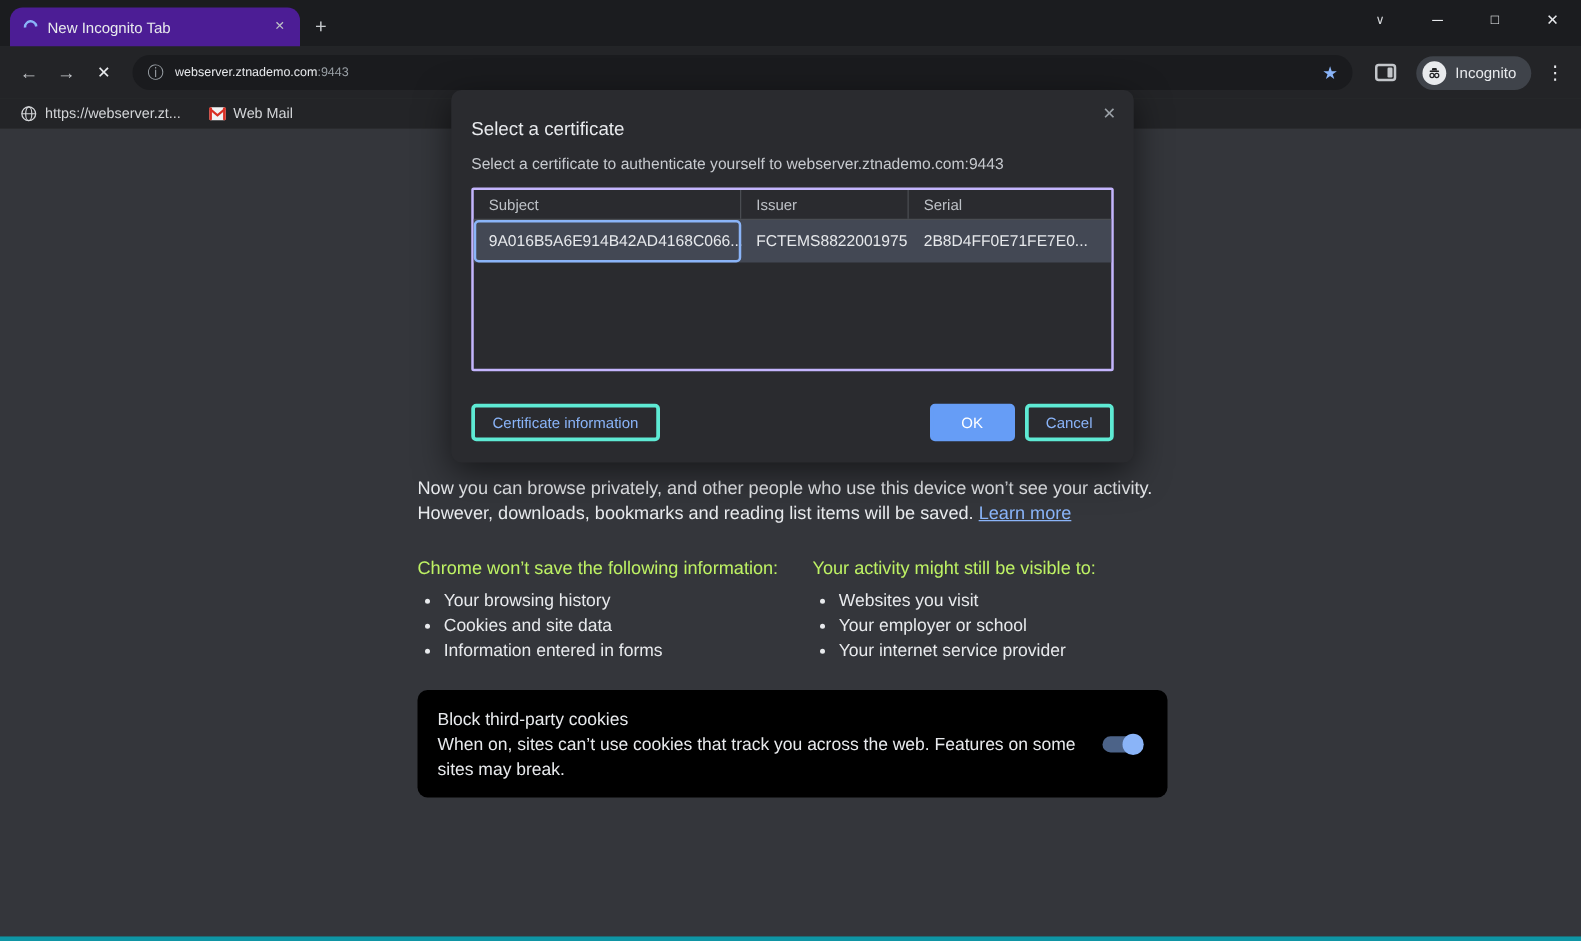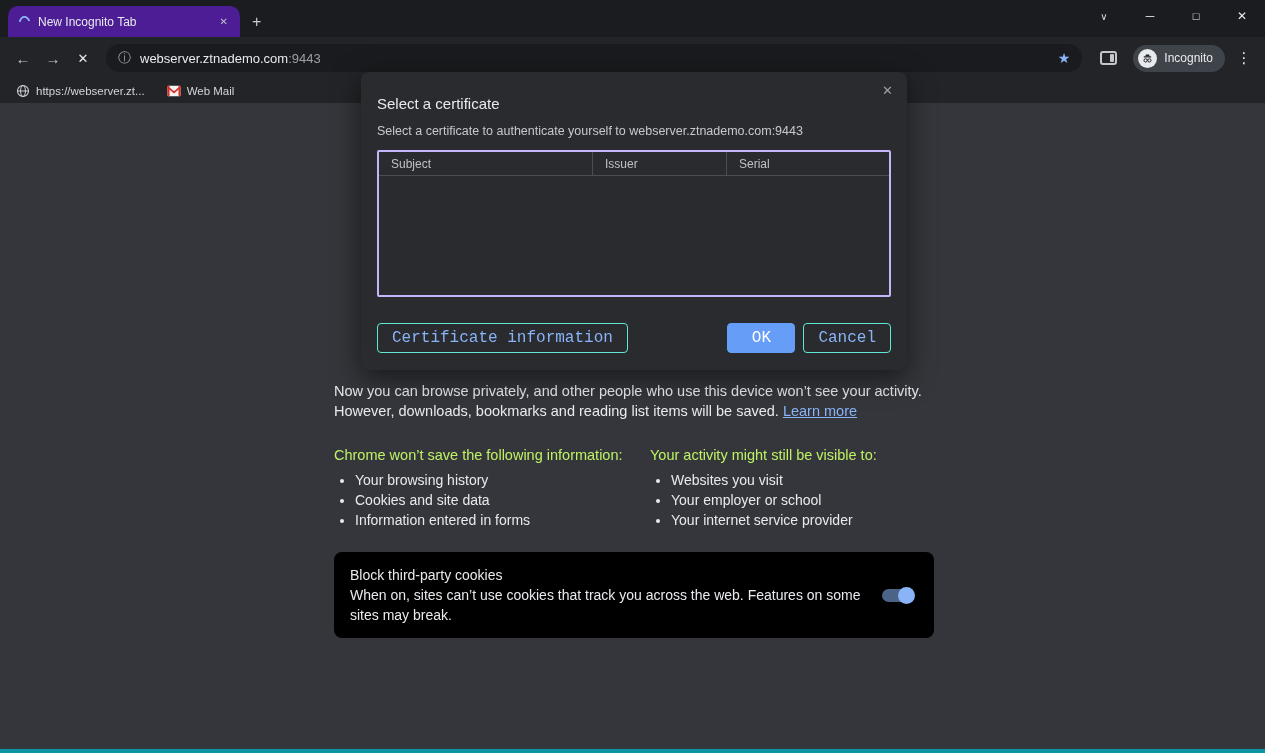--- a/index.html
+++ b/index.html
@@ -32,21 +32,21 @@
   .win-btn.close { font-size:12px; }
 
   
   .toolbar { height:42px; background:#232427; display:flex; align-items:center; padding:0 8px; }
   .nav-btn { width:30px; height:30px; border-radius:50%; display:flex; align-items:center; justify-content:center;
              font-size:15px; color:#c3c6ca; cursor:pointer; flex:none; }
   .nav-btn.stop { font-size:13px; color:#e8eaed; }
   .omnibox { flex:1; min-width:0; height:28px; margin:0 8px; background:#1a1b1e; border-radius:14px;
              display:flex; align-items:center; gap:9px; padding:0 12px; cursor:text; }
   .info-icon { font-size:13px; color:#9aa0a6; font-style:normal; cursor:pointer; }
-  .url { flex:1; font-size:13px; color:#e8eaed; white-space:nowrap; overflow:hidden; }
+  .url { flex:1; font-size:10px; color:#e8eaed; white-space:nowrap; overflow:hidden; }
   .url .port { color:#9aa0a6; }
   .star { font-size:14px; color:#8ab4f8; cursor:pointer; }
   .side-panel { width:17px; height:14px; border:2px solid #c3c6ca; border-radius:3px; position:relative; margin:0 10px; cursor:pointer; flex:none; }
   .side-panel::after { content:""; position:absolute; top:1px; bottom:1px; right:1px; width:4px; background:#c3c6ca; border-radius:1px; }
   .incognito-pill { height:27px; background:#3f434a; border-radius:14px; display:flex; align-items:center; gap:7px;
                     padding:0 12px 0 5px; margin:0 6px; flex:none; cursor:pointer; }
   .incog-avatar { width:19px; height:19px; border-radius:50%; background:#e8eaed; display:flex; align-items:center; justify-content:center; }
   .pill-label { font-size:12px; color:#e8eaed; }
   .menu-btn { width:26px; text-align:center; font-size:15px; color:#e8eaed; cursor:pointer; flex:none; }
 
@@ -94,22 +94,22 @@
   .c1 { width:214px; flex:none; }
   .c2 { width:134px; flex:none; }
   .c3 { flex:1; }
   .trow { display:flex; height:34px; background:#434854; flex:none; cursor:pointer; }
   .cell { display:flex; align-items:center; height:100%; padding-left:12px; font-size:12.5px; color:#e6e8eb;
           white-space:nowrap; overflow:hidden; }
   .cell.c1 { outline:2px solid #8ab4f8; outline-offset:-2px; border-radius:4px; }
   .tbody-empty { flex:1; }
   .dlg-actions { display:flex; gap:8px; margin-top:26px; }
   .btn { height:30px; display:flex; align-items:center; justify-content:center; border-radius:4px;
-         font-family:Liberation Mono, monospace; font-size:16px; font-weight:500; cursor:pointer;
-         background:transparent; border:1px solid #5eead4; color:#8ab4f8; padding:0 14px; }
+         font-family:Liberation Sans, sans-serif; font-size:12px; font-weight:500; cursor:pointer;
+         background:transparent; border:3px solid #5eead4; color:#8ab4f8; padding:0 14px; }
   .btn.primary { background:#669df6; border-color:#669df6; color:#ffffff; min-width:68px; padding:0 8px; }
   .spacer { flex:1; }
 
   svg { display:block; }
 </style>
 </head>
 <body>
 
 <div class="screen">
 
@@ -218,20 +218,25 @@
   <div class="dialog">
     <span class="dlg-close">✕</span>
     <h2 class="dlg-title">Select a certificate</h2>
     <p class="dlg-sub">Select a certificate to authenticate yourself to webserver.ztnademo.com:9443</p>
     <div class="cert-table">
       <div class="thead">
         <span class="th c1">Subject</span>
         <span class="th c2">Issuer</span>
         <span class="th c3">Serial</span>
       </div>
+      <div class="trow">
+        <span class="cell c1">9A016B5A6E914B42AD4168C066...</span>
+        <span class="cell c2">FCTEMS8822001975</span>
+        <span class="cell c3">2B8D4FF0E71FE7E0...</span>
+      </div>
       <div class="tbody-empty"></div>
     </div>
     <div class="dlg-actions">
       <button class="btn">Certificate information</button>
       <div class="spacer"></div>
       <button class="btn primary">OK</button>
       <button class="btn">Cancel</button>
     </div>
   </div>
 

